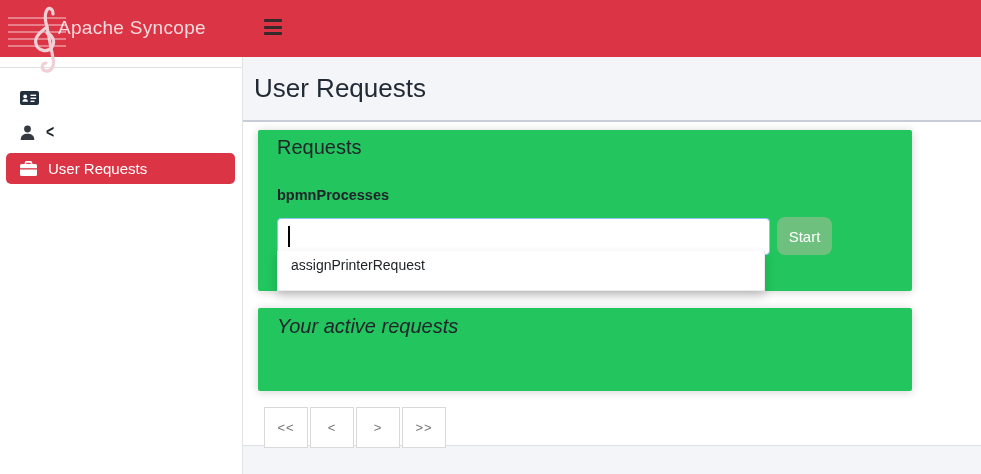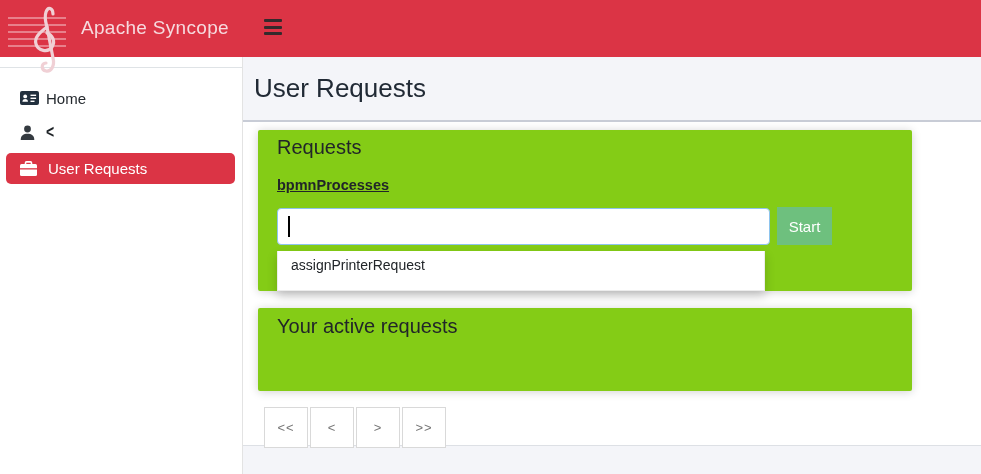--- a/index.html
+++ b/index.html
@@ -2,21 +2,21 @@
 <html><head>
 <meta charset="utf-8">
 <style>
   * { margin:0; padding:0; box-sizing:border-box; }
   html,body { width:981px; height:474px; overflow:hidden;
     font-family:"Liberation Sans","DejaVu Sans",sans-serif; background:#fff; }
 
   
   .header { position:absolute; top:0; left:0; width:981px; height:57px; background:#db3445; z-index:2; }
   .brand { position:absolute; top:0; left:0; width:243px; height:57px; }
-  .brand-title { position:absolute; left:81px; top:17px; font-size:19px; font-weight:400;
+  .brand-title { position:absolute; left:58px; top:17px; font-size:19px; font-weight:400;
     color:#f6dade; letter-spacing:.3px; }
   .logo { position:absolute; left:6px; top:2px; z-index:5; pointer-events:none; }
   .hamburger { position:absolute; left:264px; top:19px; width:20px; height:18px; cursor:pointer; z-index:3; }
   .hamburger .bar { width:18px; height:3px; background:#342a2c; border-radius:1px; margin-bottom:3.5px; }
 
   
   .sidebar { position:absolute; top:57px; left:0; width:243px; height:417px; background:#fff;
     border-right:1px solid #e3e3e3; z-index:1; }
   .sidebar-sep { height:11px; border-bottom:1px solid #dfe3e6; }
   .side-menu { margin-top:13px; list-style:none; }
@@ -30,40 +30,40 @@
   .side-item.active .ic { width:28px; }
 
   
   .main { position:absolute; top:57px; left:243px; width:738px; height:417px; background:#f4f5f9; }
   .content-header { height:65px; background:#f4f5f9; border-bottom:2px solid #c8ccd6; }
   .page-title { padding:16px 0 0 11px; font-size:26px; font-weight:400; color:#212a35; }
   .content-body { position:relative; height:324px; background:#fff; border-bottom:1px solid #dde0e5; }
   .content-footer { height:25px; background:#f4f5f9; }
 
   
-  .card { position:absolute; background:#84cc16; border-radius:2px;
+  .card { position:absolute; background:#22c55e; border-radius:2px;
     box-shadow:0 1px 10px rgba(0,0,0,.18); }
   .card-requests { left:15px; top:8px; width:654px; height:161px; padding:6px 19px 0 19px; }
   .card-title { font-size:20px; font-weight:400; color:#212529; }
-  .field-label { margin-top:18px; font-size:14.5px; font-weight:700; color:#212529;text-decoration:underline; }
+  .field-label { margin-top:28px; font-size:14.5px; font-weight:700; color:#212529; }
   .input-row { display:flex; align-items:center; margin-top:14px; }
   .proc-input-wrap { position:relative; width:493px; height:37px; }
   .proc-input { width:493px; height:37px; border:1px solid #8ec4ee; border-radius:4px;
     padding:0 10px; font-size:14px; color:#212529; outline:none; background:#fff; }
   .caret { position:absolute; left:11px; top:8px; width:1.5px; height:21px; background:#000;
     animation:blink 1s steps(1) infinite; }
   @keyframes blink { 50% { opacity:0; } }
   .btn-start { margin-left:7px; width:55px; height:38px; background:#6ec07e; color:#fff;
-    border:none; border-radius:0; font-size:15px; font-family:inherit; cursor:pointer; }
+    border:none; border-radius:8px; font-size:15px; font-family:inherit; cursor:pointer; }
 
   .dropdown { position:absolute; left:19px; top:121px; width:488px; height:40px; background:#fff;
     border:1px solid #ececec; border-top:none; box-shadow:0 5px 10px rgba(0,0,0,.18); z-index:10; }
   .dropdown-item { padding:6px 13px; font-size:14px; color:#212529; cursor:pointer; }
 
-  .card-active { left:15px; top:186px; width:654px; height:83px; padding:7px 19px 0 19px; }
+  .card-active { left:15px; top:186px; width:654px; height:83px; padding:7px 19px 0 19px;font-style:italic; }
 
   
   .pagination { position:absolute; left:21px; top:285px; display:flex; }
   .page-btn { width:44px; height:41px; margin-right:2px; background:#fff; border:1px solid #d9d9d9;
     color:#767676; font-size:13px; font-family:inherit; cursor:pointer; letter-spacing:1px; }
 </style>
 </head>
 <body>
 
 <div class="header">
@@ -98,21 +98,20 @@
       <span class="ic">
         <svg width="19" height="14" viewBox="0 0 19 14">
           <rect x="0" y="0" width="19" height="14" rx="2" fill="#22303e"></rect>
           <circle cx="5.2" cy="5.4" r="1.9" fill="#fff"></circle>
           <path d="M2.4 10.8 C2.4 8.6 4 7.9 5.2 7.9 C6.4 7.9 8 8.6 8 10.8 Z" fill="#fff"></path>
           <rect x="10.5" y="3.6" width="5.6" height="1.4" fill="#fff"></rect>
           <rect x="10.5" y="6.6" width="5.6" height="1.4" fill="#fff"></rect>
           <rect x="10.5" y="9.6" width="4" height="1.4" fill="#fff"></rect>
         </svg>
       </span>
-      <span class="lbl">Home</span>
     </li>
     <li class="side-item">
       <span class="ic">
         <svg width="15" height="15" viewBox="0 0 15 15">
           <circle cx="7.5" cy="4" r="3.4" fill="#343a40"></circle>
           <path d="M0.7 15 C0.7 10.3 3.6 8.7 7.5 8.7 C11.4 8.7 14.3 10.3 14.3 15 Z" fill="#343a40"></path>
         </svg>
       </span>
       <span class="chev">&lt;</span>
     </li>

